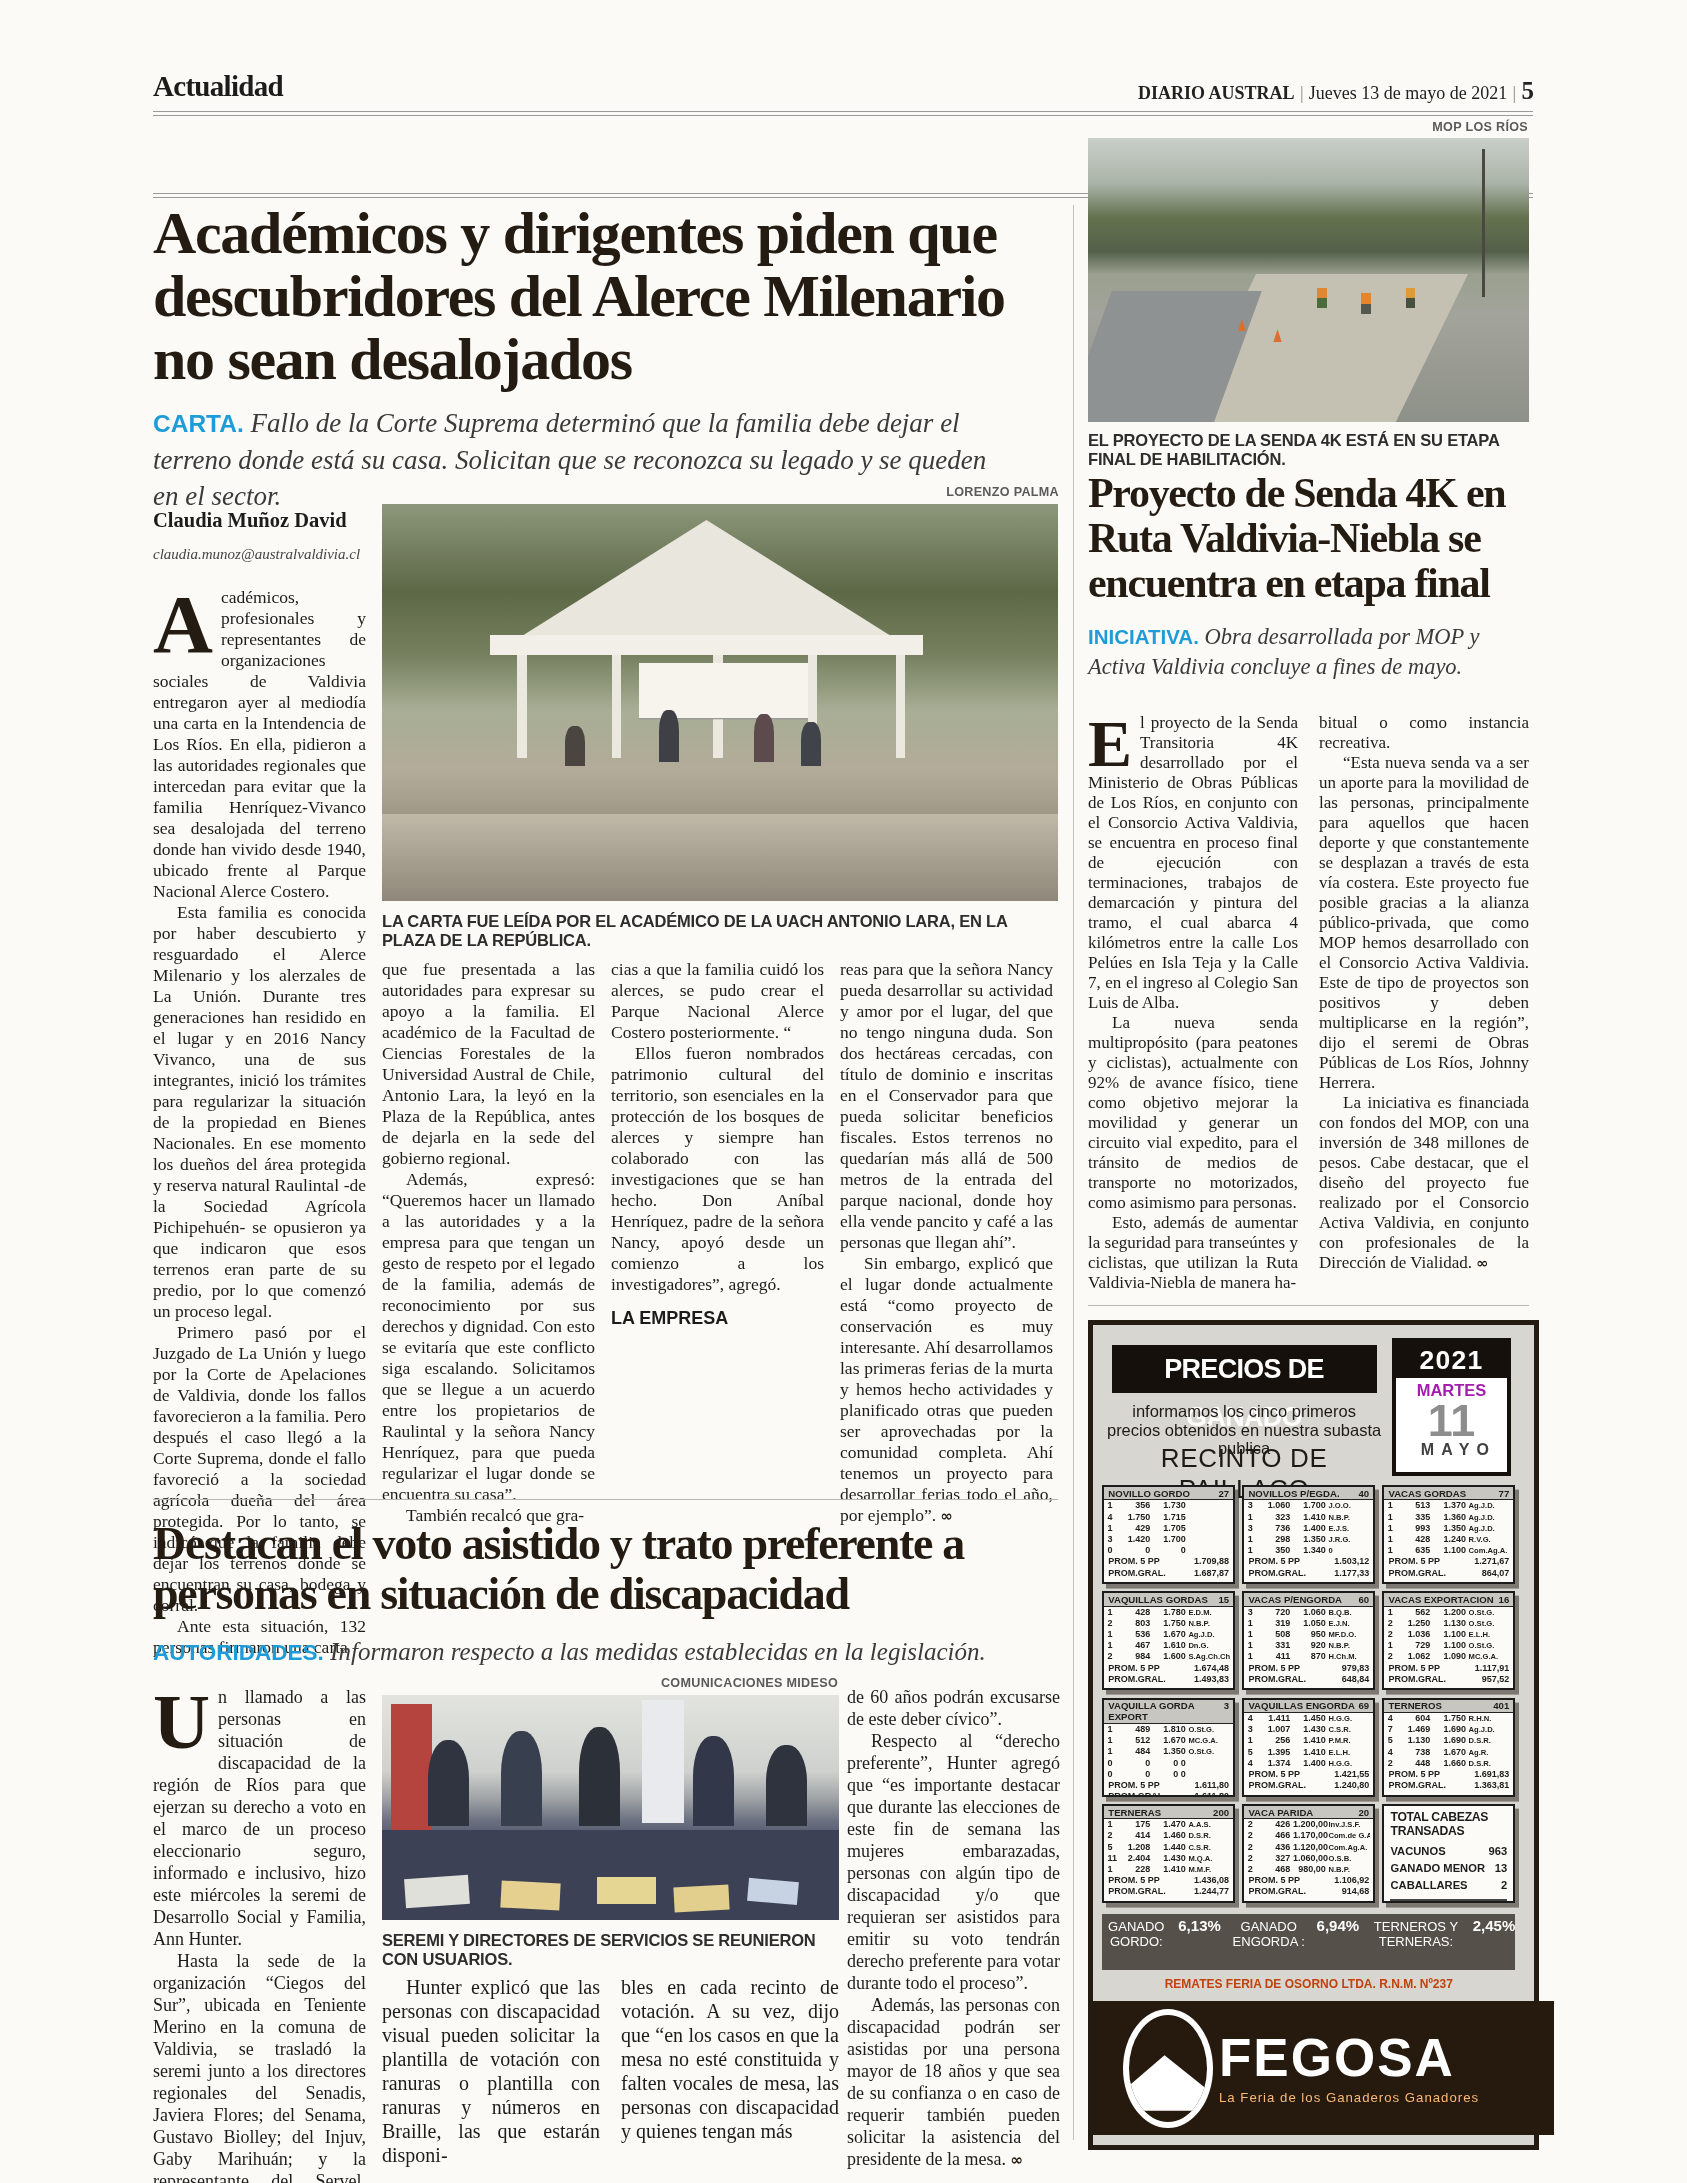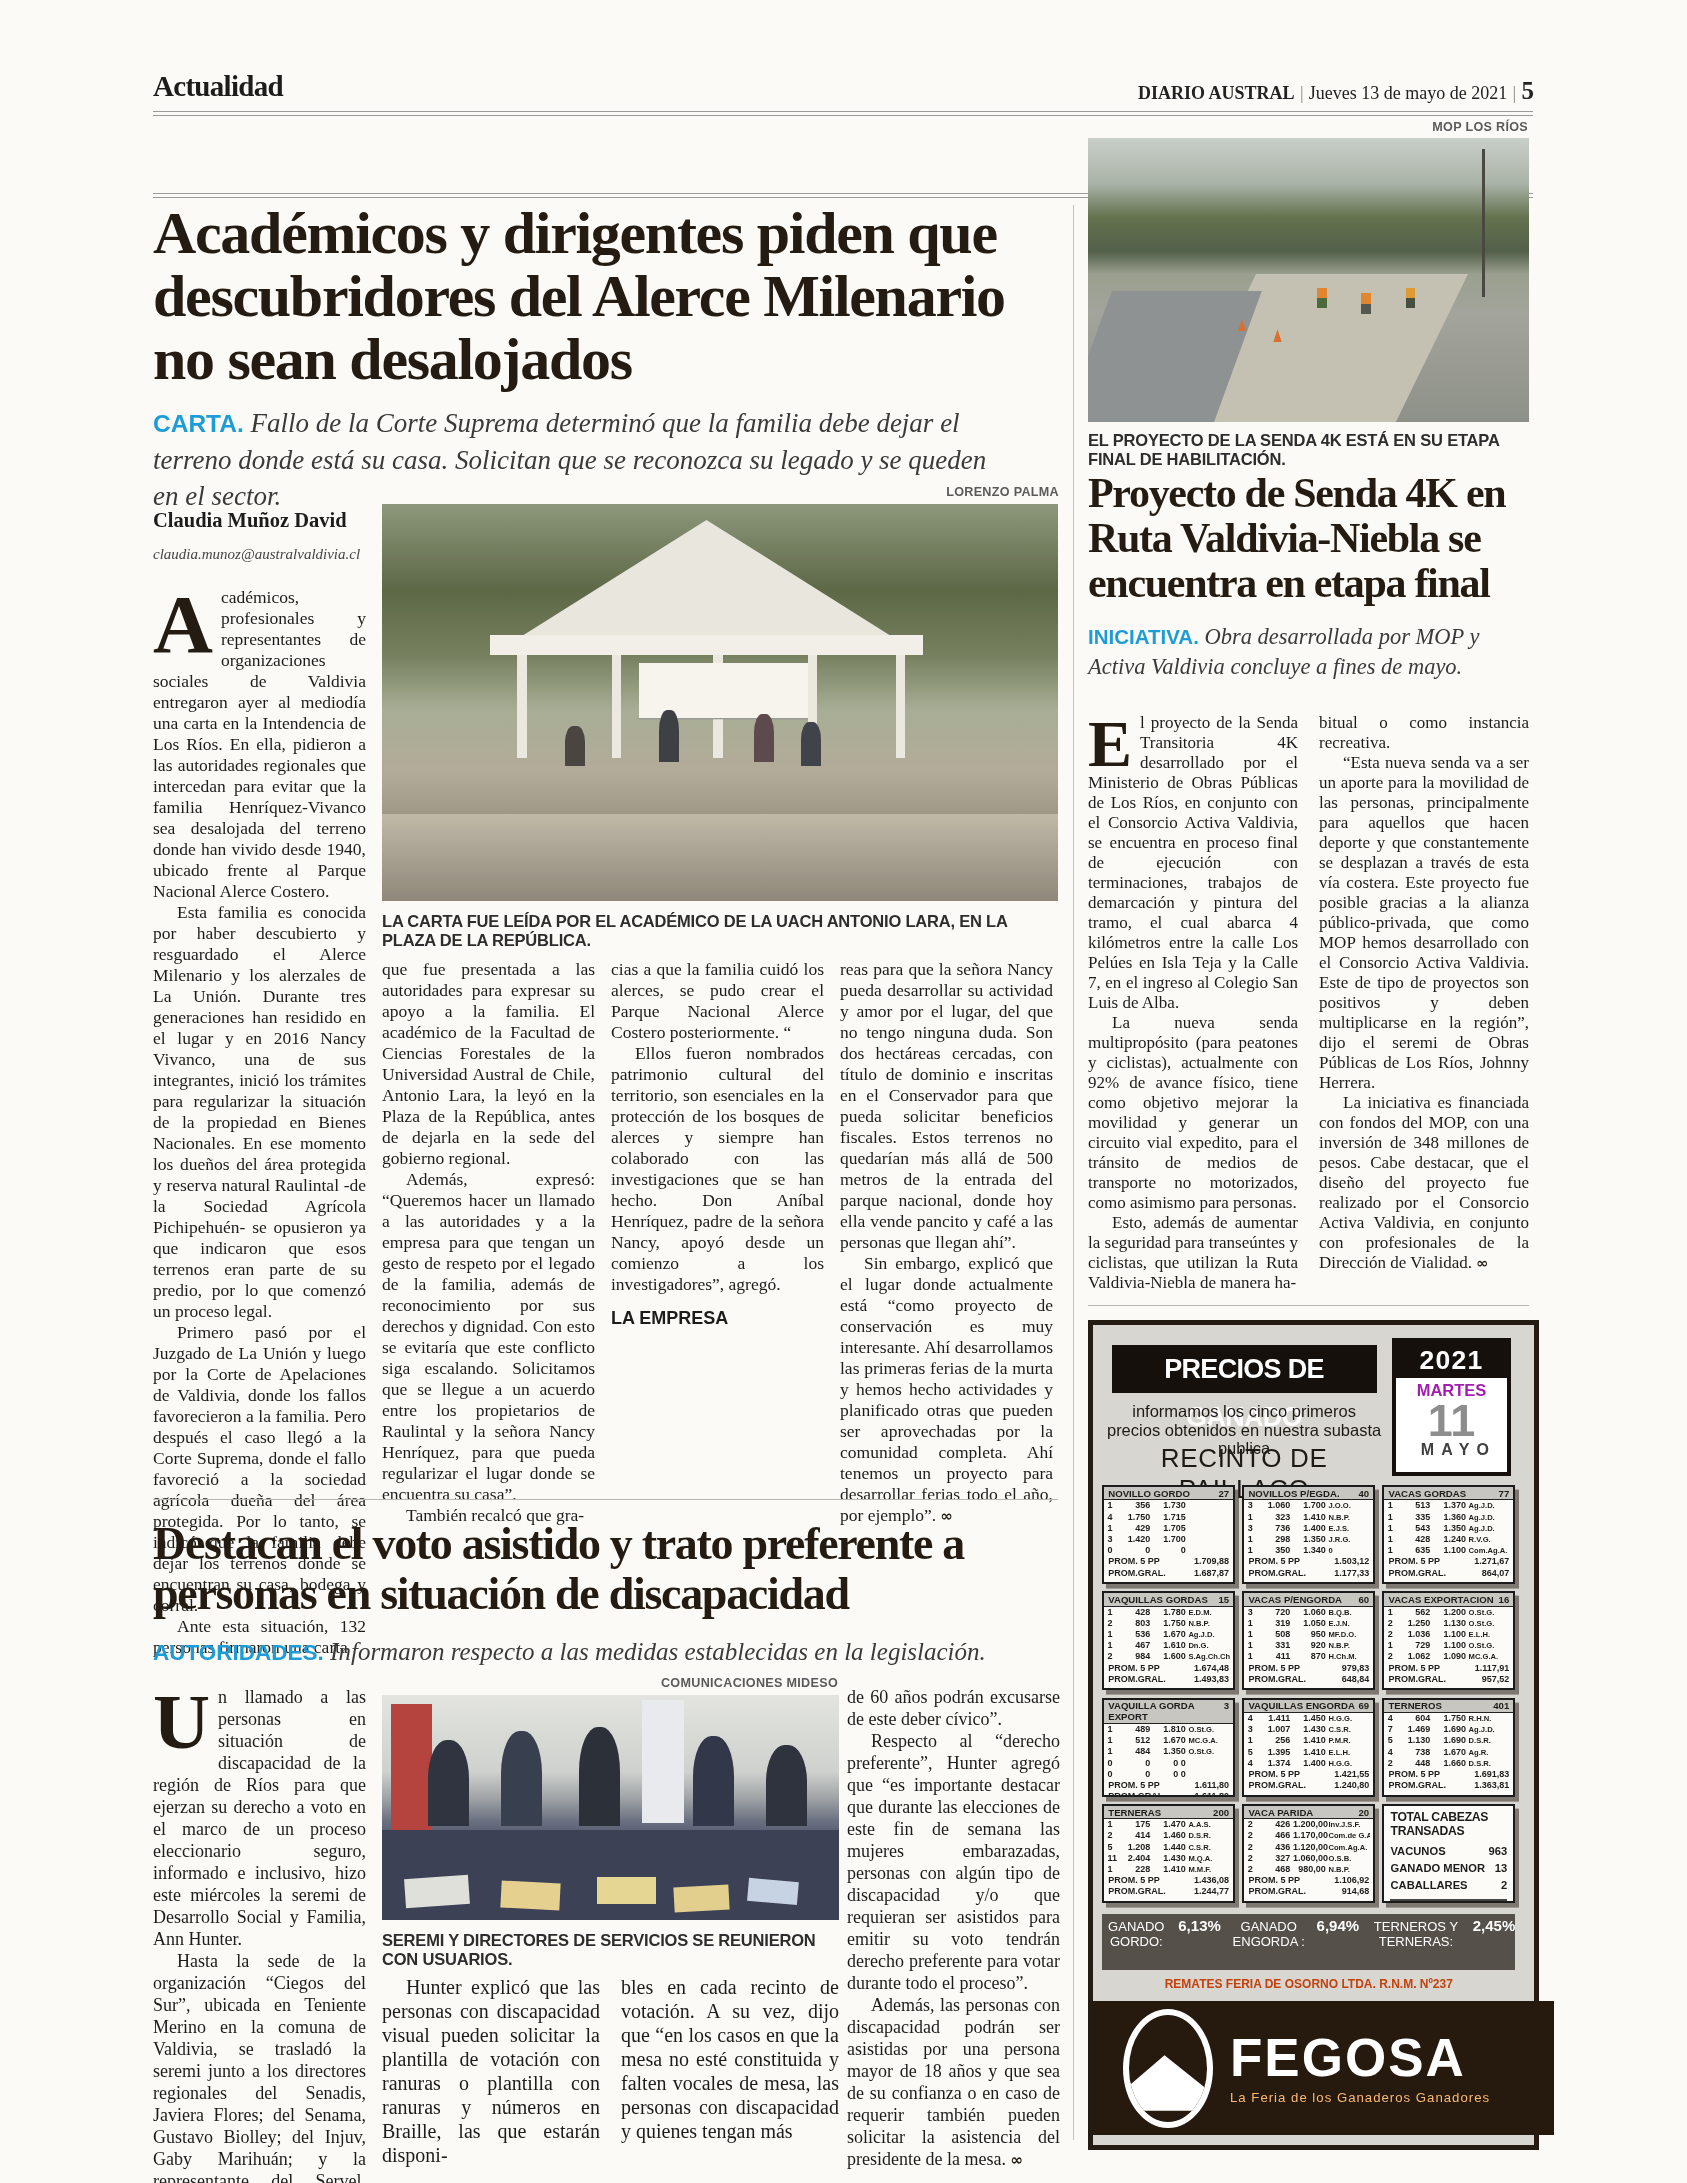--- a/index.html
+++ b/index.html
@@ -82,21 +82,21 @@
   .tb-row{display:flex;justify-content:space-between;font-weight:bold;font-size:11.2px;line-height:17px}
   .tb-div{height:2px;background:#444;margin:5.3px 0}
 
   .fluxbar{background:#56504a;color:#fff;font-family:"Liberation Sans",sans-serif;text-align:center}
   .flux-t{font-size:19px;letter-spacing:0.7px;margin-top:5.3px}
   .flux-l2{display:flex;justify-content:center;gap:8px;align-items:baseline;margin-top:2.6px}
   .flux-l2 .fl{font-size:13px}
   .flux-l2 .fv{font-size:15px;font-weight:bold}
   .p-footer{font-family:"Liberation Sans",sans-serif;font-weight:bold;font-size:12px;text-align:center;color:#c2410c}
 
-  .fegosa{background:#261a0e;display:flex;align-items:center;gap:17px;padding-left:30px}
+  .fegosa{background:#261a0e;display:flex;align-items:center;gap:6px;padding-left:30px}
   .feg-oval{width:78px;height:107px;border-radius:50%;border:6.6px solid #fff;background:#261a0e;position:relative;overflow:hidden;flex:0 0 auto}
   .feg-oval .mtn{position:absolute;left:-6%;right:-6%;bottom:10%;height:52%;background:#fff;
                  clip-path:polygon(0 100%,0 62%,46% 0,100% 68%,100% 100%)}
   .feg-name{color:#fff;font-family:"Liberation Sans",sans-serif;font-weight:bold;font-size:53px;letter-spacing:2px;line-height:53px}
   .feg-tag{color:#fdba74;font-family:"Liberation Sans",sans-serif;font-size:13.2px;letter-spacing:1px;margin-top:5.3px}
 </style>
 </head>
 <body>
 
 <div class="abs section-title" style="left:153px;top:70px">Actualidad</div>
@@ -361,21 +361,21 @@
             <span class="c3">Ag.J.D.</span>
           </div>
           <div class="prow">
             <span class="c0">1</span>
             <span class="c1">335</span>
             <span class="c2">1.360</span>
             <span class="c3">Ag.J.D.</span>
           </div>
           <div class="prow">
             <span class="c0">1</span>
-            <span class="c1">543</span>
+            <span class="c1">993</span>
             <span class="c2">1.350</span>
             <span class="c3">Ag.J.D.</span>
           </div>
           <div class="prow">
             <span class="c0">1</span>
             <span class="c1">428</span>
             <span class="c2">1.240</span>
             <span class="c3">R.V.G.</span>
           </div>
           <div class="prow">

